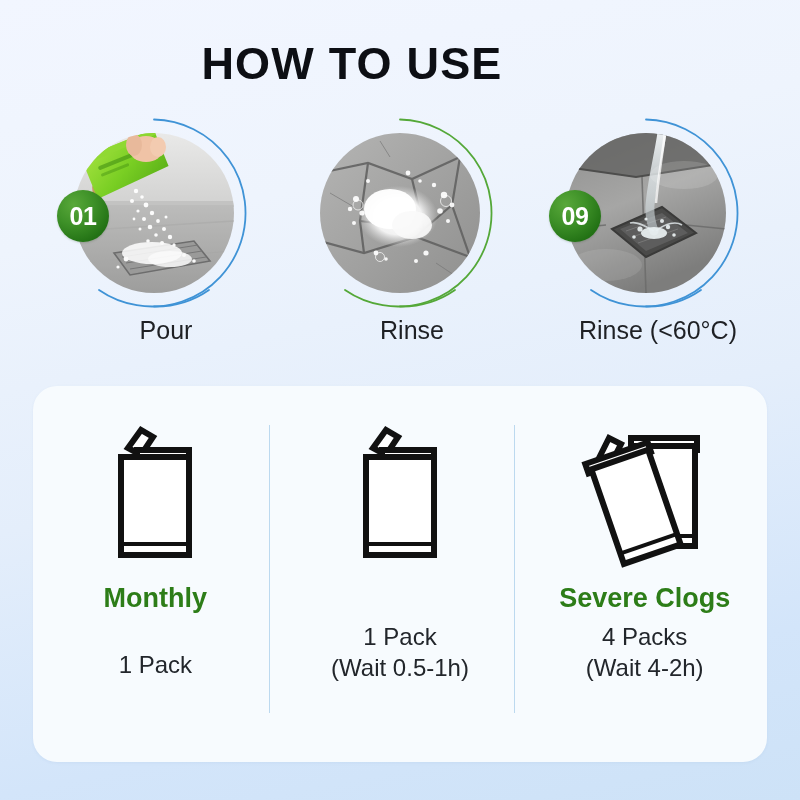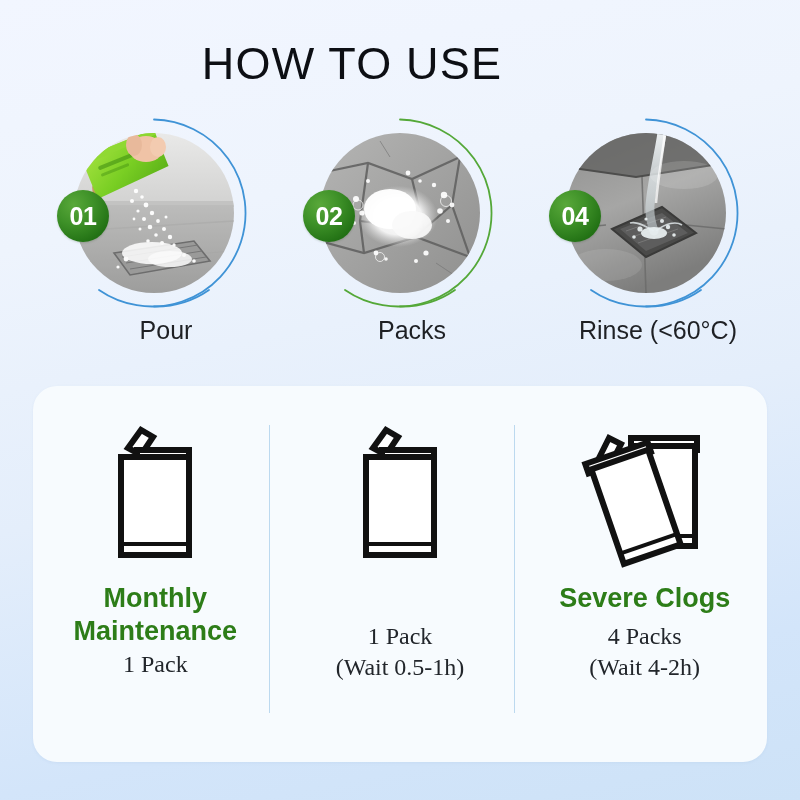--- a/index.html
+++ b/index.html
@@ -22,21 +22,21 @@
   }
 
   
   #title {
     position: absolute;
     top: 38px;
     left: 0;
     width: 704px;
     text-align: center;
     font-size: 45px;
-    font-weight: normal;
+    font-weight: bold;
     letter-spacing: 1.2px;
     color: #0d0f14;
     font-family: "Liberation Sans", sans-serif;
   }
 
   
   #steps {
     position: absolute;
     top: 118px;
     left: 0;
@@ -164,21 +164,20 @@
   .pcard-title.one-line { top: 196px; }
 
   .pcard-sub {
     position: absolute;
     left: 0;
     width: 100%;
     text-align: center;
     color: #22262b;
     font-size: 24px;
     line-height: 31px;
-    font-family: Liberation Serif, serif;
   }
   .pcard-sub.after-two { top: 263px; }
   .pcard-sub.after-one  { top: 235px; }
 
   .nowrap { white-space: nowrap; }
 </style>
 </head>
 <body>
 
 <div id="page">
@@ -332,23 +331,22 @@
                 <circle cx="100" cy="48" r="1.8"></circle>
             </g>
             <g fill="none" stroke="#ffffff" stroke-width="1" opacity="0.7">
               <circle cx="38" cy="72" r="5"></circle>
                 <circle cx="126" cy="68" r="5.5"></circle>
               <circle cx="60" cy="124" r="4.5"></circle>
             </g>
           </svg>
         </div>
 
-        <div class="badge">02</div>
-      </div>
-      <div class="step-label">Packs</div>
+      </div>
+      <div class="step-label">Rinse</div>
     </div>
 
     <div class="step">
       <div class="step-ringwrap">
 
         <svg class="ring-svg" viewBox="0 0 190 190">
           <path d="M 95 1.5 A 93.5 93.5 0 1 1 40 172" fill="none" stroke="#3f93d6" stroke-width="1.8" stroke-linecap="round"></path>
           <path d="M 150 172 A 93.5 93.5 0 0 1 95 188.5" fill="none" stroke="#3f93d6" stroke-width="1.8" stroke-linecap="round"></path>
         </svg>
 
@@ -399,21 +397,21 @@
             <g stroke="#e8eff2" stroke-width="1.6" fill="none" opacity="0.8">
               <path d="M88 98 C78 92, 70 88, 64 90"></path>
               <path d="M90 98 C100 90, 110 88, 116 92"></path>
             </g>
 
             <ellipse cx="118" cy="42" rx="34" ry="14" fill="#ffffff" opacity="0.14"></ellipse>
             <ellipse cx="40" cy="132" rx="36" ry="16" fill="#ffffff" opacity="0.1"></ellipse>
           </svg>
         </div>
 
-        <div class="badge">04</div>
+        <div class="badge">09</div>
       </div>
       <div class="step-label">Rinse (&lt;60°C)</div>
     </div>
 
   </div>
 
   <div id="panel">
     <div class="pdiv d1"></div>
     <div class="pdiv d2"></div>
 
@@ -425,21 +423,20 @@
             <g stroke="#111111" stroke-width="6" stroke-linejoin="miter" fill="#ffffff">
               <path d="M57 24 L70 6 L82 13 L70 31 Z"></path>
               <path d="M66 26 L118 26 L118 38 L66 38 Z"></path>
               <rect x="50" y="33" width="68" height="98"></rect>
             </g>
             <path d="M52 120 L116 120" stroke="#111111" stroke-width="4" fill="none"></path>
           </svg>
         </div>
         <div class="pcard-title two-line">
           <div>Monthly</div>
-          <div>Maintenance</div>
         </div>
         <div class="pcard-sub after-two">
           <div class="nowrap">1 Pack</div>
         </div>
       </div>
 
       <div class="pcard">
         <div class="pack-icon">
           <svg viewBox="0 0 168 150">
             <g stroke="#111111" stroke-width="6" stroke-linejoin="miter" fill="#ffffff">

